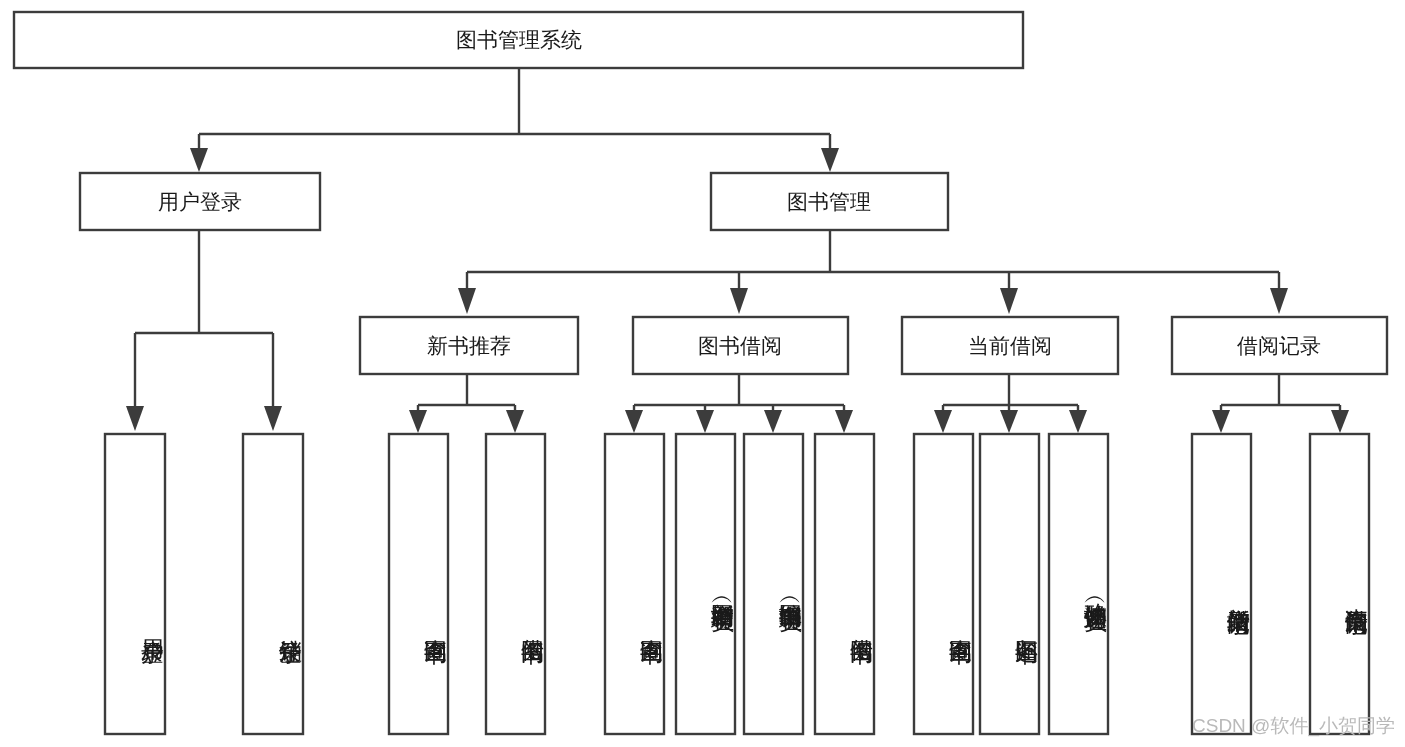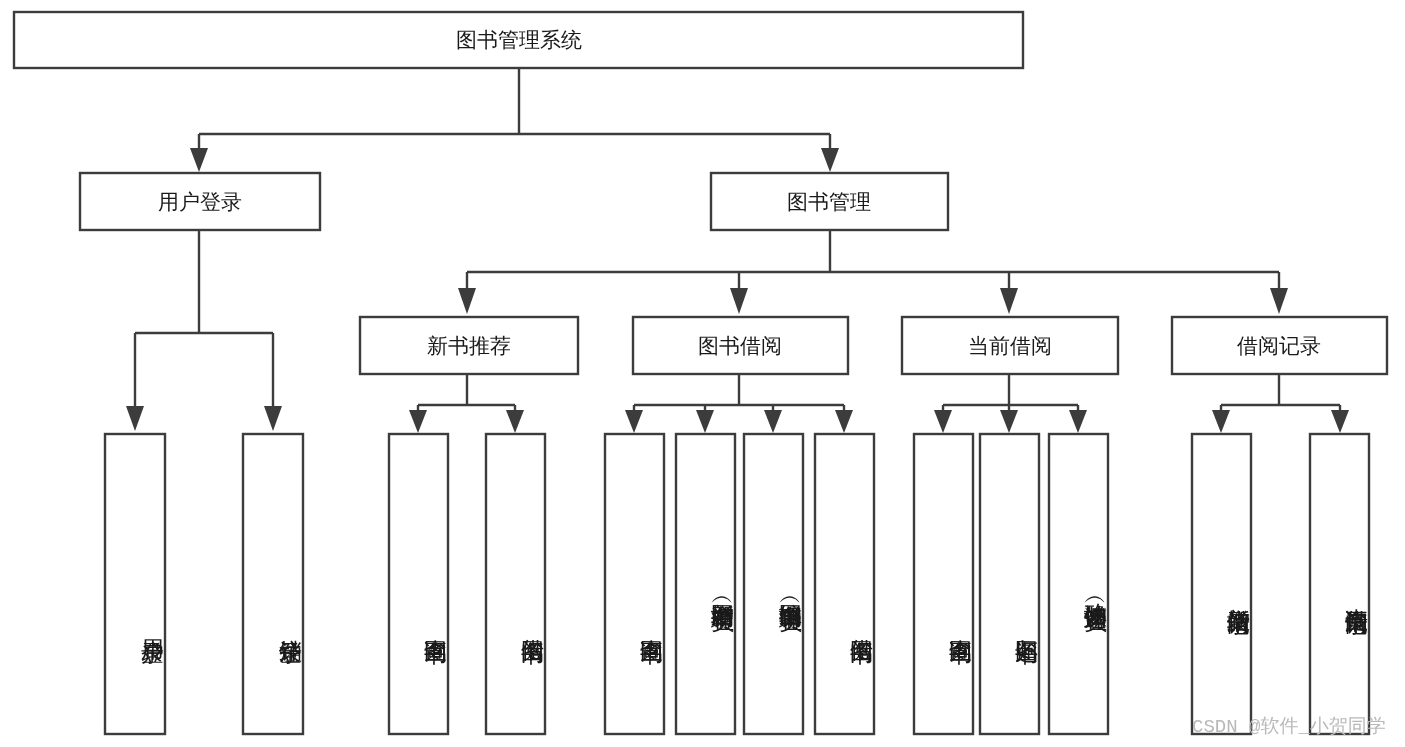--- a/index.html
+++ b/index.html
@@ -58,21 +58,21 @@
     letter-spacing: 1px;
     color: #1a1a1a;
     white-space: nowrap;
     display: flex;
     align-items: flex-start;
     justify-content: center;
     pointer-events: none;
   }
   .watermark {
     position: absolute;
-    font-family: Liberation Mono, monospace;
+    font-family: Liberation Sans, sans-serif;
     font-size: 19px;
     color: #b9b9b9;
     white-space: nowrap;
   }
 </style>
 </head>
 <body>
 
 <div id="diagram-root">
 

